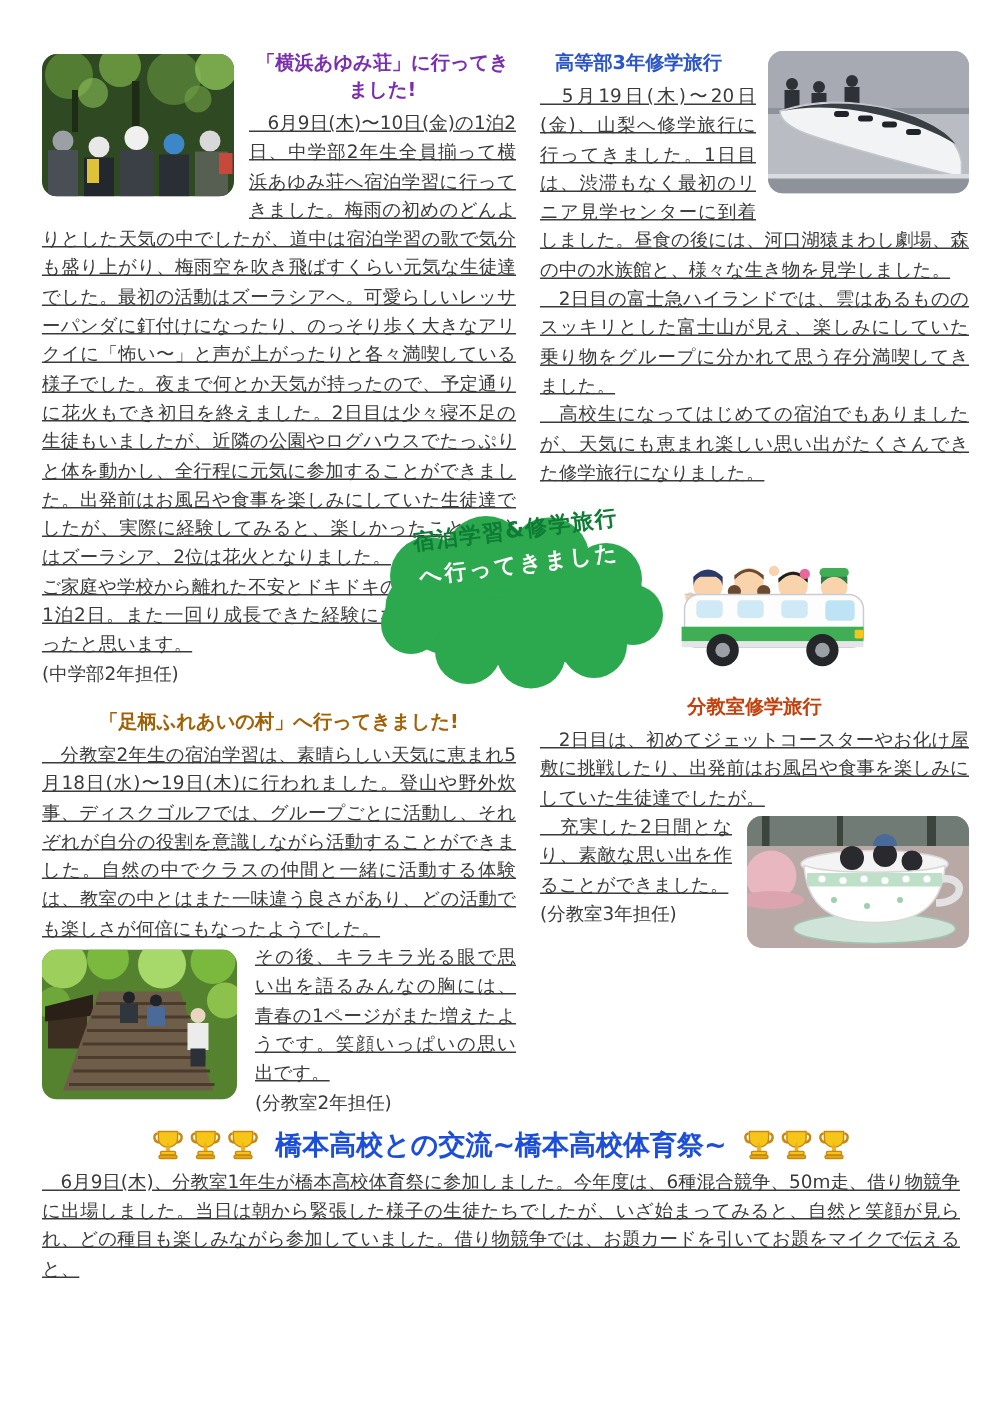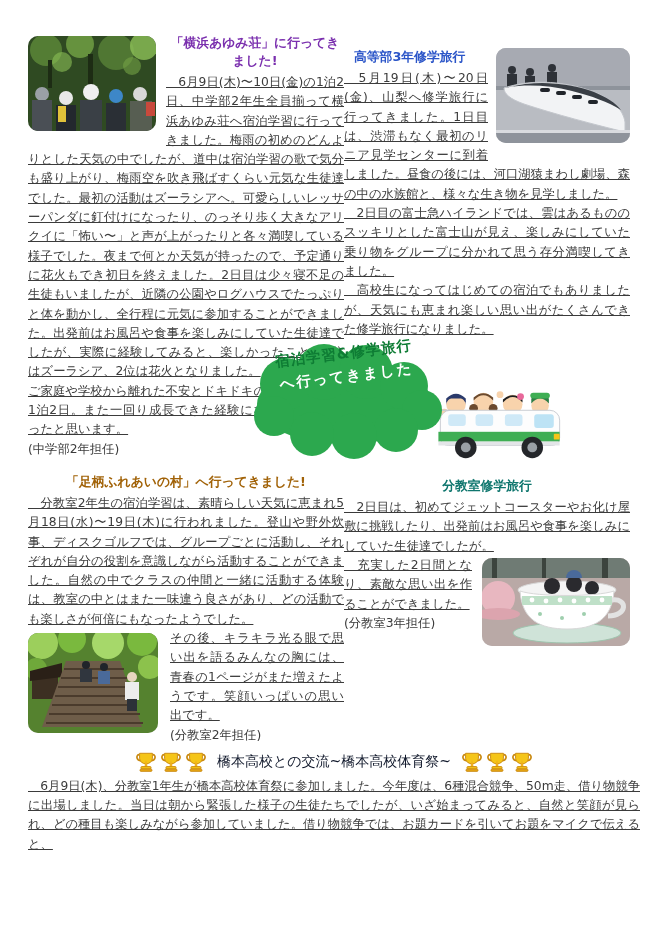--- a/index.html
+++ b/index.html
@@ -1,29 +1,29 @@
 <!DOCTYPE html>
 <html><head>
 <meta charset="utf-8">
 <style>
   html,body{margin:0;padding:0;}
   body{
     width:660px;height:934px;background:#ffffff;position:relative;overflow:hidden;
     font-family:"DejaVu Sans","Liberation Sans",sans-serif;color:#3b3b3b;
   }
   .page{position:absolute;inset:0;padding:34px 20px 0 28px;box-sizing:border-box;}
-  .cols{display:flex;gap:0;min-height:674px;align-items:flex-start;}
+  .cols{display:flex;gap:16px;min-height:674px;align-items:flex-start;}
   .col-left{width:316px;flex:none;}
-  .col-right{width:286px;flex:none;margin-top:14px;}
+  .col-right{width:286px;flex:none;}
   .body-text{font-size:12.3px;line-height:19.3px;text-align:justify;margin:0;text-decoration:underline;}
   .title{font-weight:bold;font-size:12.8px;line-height:18px;margin:0 0 3px 0;}
   .t-yokohama{color:#7a2fae;text-align:center;}
   .t-koto3{color:#2b55c8;text-align:left;padding-left:10px;}
   .t-ashigara{color:#a16207;text-align:center;margin-top:14px;}
-  .t-bunkyo{color:#0f766e;text-align:center;margin-top:10px;}
+  .t-bunkyo{color:#c2410c;text-align:center;margin-top:10px;}
   .photo{border-radius:10px;overflow:hidden;background:#ccc;display:block;}
   .photo svg{display:block;}
   .ph-forest{float:left;width:128px;height:95px;margin:2px 10px 4px 0;}
   .ph-maglev{float:right;width:134px;height:95px;margin:0 0 4px 8px;}
   .ph-stairs{float:left;width:130px;height:100px;margin:4px 12px 0 0;}
   .ph-teacup{float:right;width:148px;height:88px;margin:2px 0 0 10px;}
   .narrow-b{width:238px;}
   .sig{font-size:12.3px;line-height:19.3px;}
   .sig-center{}
   .sig-right{text-align:right;padding-right:14px;}
@@ -32,21 +32,21 @@
   .bubble{position:absolute;left:246px;top:342px;width:198px;height:118px;z-index:5;}
   .bubble svg{position:absolute;inset:0;}
   .bubble-text{position:absolute;left:0;right:0;top:2px;text-align:center;transform:rotate(-7deg);}
   .bubble-line1{color:#0e7c34;font-weight:bold;font-size:14.5px;letter-spacing:1px;}
   .bubble-line2{color:#ffffff;font-weight:bold;font-size:14.5px;letter-spacing:2px;margin-top:4px;}
   
   .bus-wrap{margin:40px 0 0 92px;width:128px;height:88px;}
   
   .bottom{margin-top:6px;}
   .taikai-head{display:flex;justify-content:center;align-items:center;margin:0 0 4px 0;}
-  .taikai-title{color:#0f172a;font-weight:normal;font-size:14px;margin:0 10px;}
+  .taikai-title{color:#1d4ed8;font-weight:bold;font-size:18px;margin:0 10px;}
   .trophies{display:flex;gap:3px;}
   .trophy{width:22px;height:22px;}
 </style>
 </head>
 <body>
 
 <svg width="0" height="0" style="position:absolute" aria-hidden="true">
   <defs>
     <symbol id="sym-trophy" viewBox="0 0 24 24">
       <path d="M4.5 4 C1 4 1 10.5 6.5 10.5" fill="none" stroke="#c9880e" stroke-width="1.8"></path>

